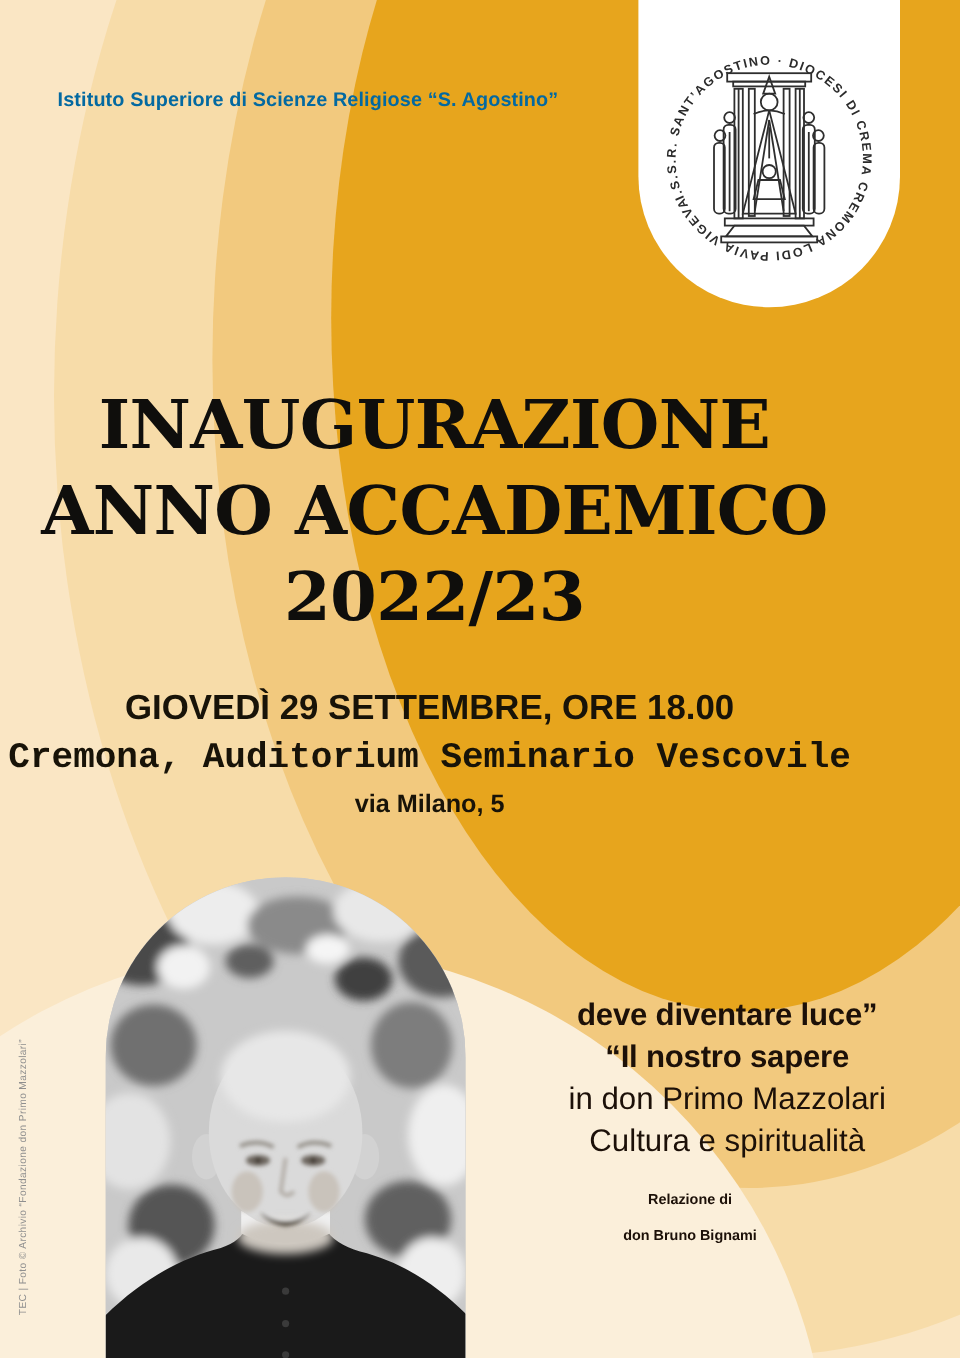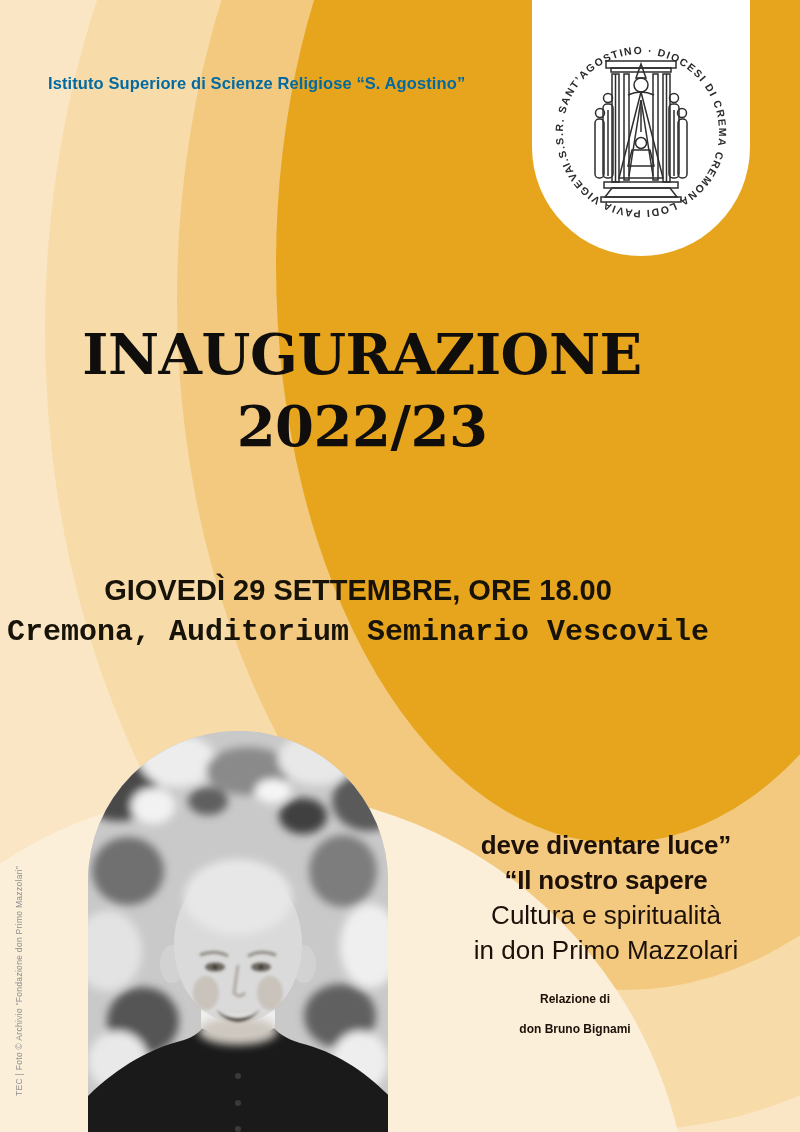--- a/index.html
+++ b/index.html
@@ -130,26 +130,28 @@
 
         <rect x="72" y="182" width="74" height="6"></rect>
         <path d="M80 188 L138 188 L145 197 L73 197 Z"></path>
         <rect x="69" y="197" width="80" height="5"></rect>
       </g>
     </svg>
   </div>
 
   <div class="title">
     <div>INAUGURAZIONE</div>
+    <div>ANNO ACCADEMICO</div>
     <div>2022/23</div>
   </div>
 
   <div class="event">
     <div class="line1">GIOVEDÌ 29 SETTEMBRE, ORE 18.00</div>
     <div class="line2">Cremona, Auditorium Seminario Vescovile</div>
+    <div class="line3">via Milano, 5</div>
   </div>
 
   <div class="photo">
     <svg width="300" height="401" viewBox="0 0 300 401">
       <defs>
         <filter id="b4" x="-40%" y="-40%" width="180%" height="180%">
             <feGaussianBlur stdDeviation="4"></feGaussianBlur>
           </filter>
         <filter id="b2" x="-40%" y="-40%" width="180%" height="180%">
             <feGaussianBlur stdDeviation="1.6"></feGaussianBlur>
@@ -208,22 +210,22 @@
           <path d="M128 279 Q150 295 172 279 Q161 291 150 291 Q137 290 128 279 Z" fill="#574f45"></path>
           <path d="M133 281 Q150 290 167 281 Q150 286 133 281 Z" fill="#ececec"></path>
         </g>
       </g>
     </svg>
   </div>
 
   <div class="talk">
     <div class="quote">deve diventare luce”</div>
     <div class="quote">“Il nostro sapere</div>
+    <div class="subtitle">in don Primo Mazzolari</div>
     <div class="subtitle">Cultura e spiritualità</div>
-    <div class="subtitle">in don Primo Mazzolari</div>
     <div class="speaker">
       <div>Relazione di</div>
       <div>don Bruno Bignami</div>
     </div>
   </div>
 
   <div class="credit">TEC  |  Foto © Archivio “Fondazione don Primo Mazzolari”</div>
 
 </div>
 

